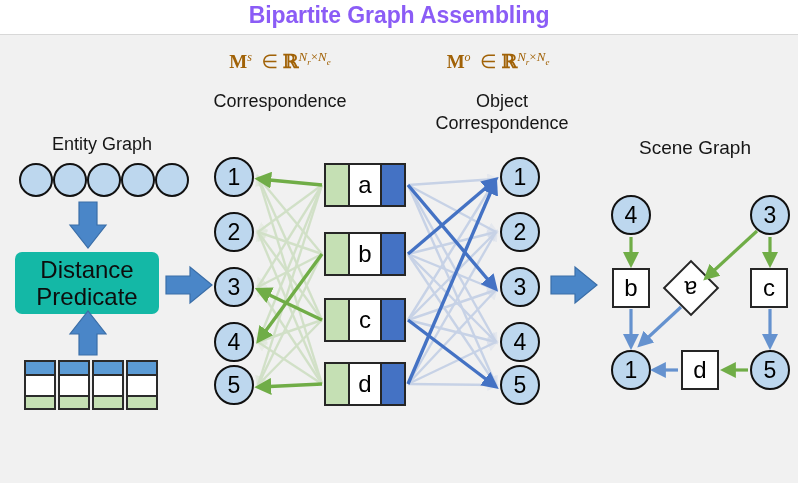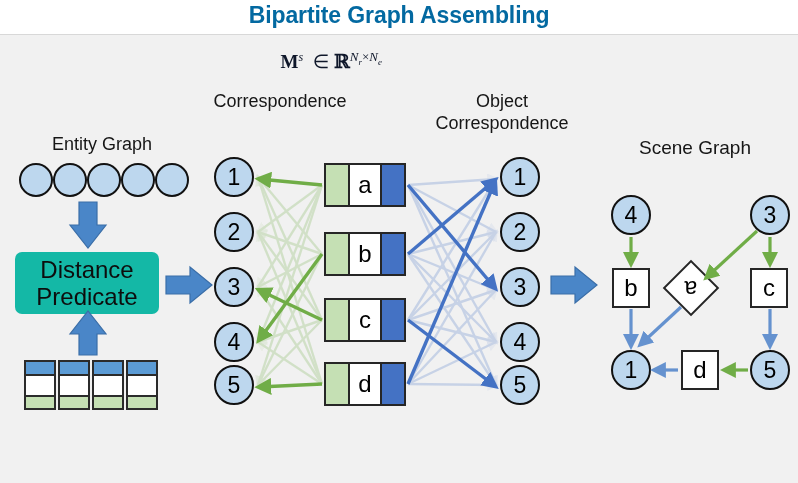--- a/index.html
+++ b/index.html
@@ -8,35 +8,35 @@
     background:#ffffff;
     font-family:"Liberation Sans", sans-serif;
     overflow:hidden;
   }
   #root{position:relative;width:798px;height:483px;}
 
   
   .title{
     position:absolute;left:0;top:2px;width:798px;
     text-align:center;
-    font-size:23px;font-weight:bold;color:#0369a1;
+    font-size:23px;font-weight:bold;color:#8b5cf6;
     letter-spacing:-0.1px;
   }
 
   
   .panel{
     position:absolute;left:0;top:34px;width:798px;height:449px;
     background:#f1f1f1;
     border-top:1px solid #d8d8d8;
   }
 
   .mathline{
-    position:absolute;text-align:right;
+    position:absolute;text-align:center;
     font-family:"Liberation Serif", serif;
-    font-size:19px;color:#0f172a;white-space:nowrap;
+    font-size:19px;color:#a16207;white-space:nowrap;
   }
   .mathline b{font-family:"Liberation Serif",serif;font-weight:bold;}
   .mathline i{font-style:italic;}
   .sup{font-size:12px;vertical-align:super;font-style:italic;}
   .supn{font-size:13px;vertical-align:super;}
   .subn{font-size:9px;vertical-align:sub;font-style:italic;}
   .bbR{font-weight:bold;font-family:"DejaVu Serif",serif;}
 
   .caplabel{
     position:absolute;text-align:center;
@@ -108,20 +108,24 @@
 <div id="root">
 
   <div class="title">Bipartite Graph Assembling</div>
 
   <div class="panel"></div>
 
   <div class="mathline" style="left:178px;top:49px;width:204px;">
     <b>M</b><span class="sup">s</span>
     &nbsp;∈&nbsp;<span class="bbR">ℝ</span><span class="supn"><i>N</i><span class="subn">r</span>×<i>N</i><span class="subn">e</span></span>
   </div>
+  <div class="mathline" style="left:396px;top:49px;width:204px;">
+    <b>M</b><span class="sup">o</span>
+    &nbsp;∈&nbsp;<span class="bbR">ℝ</span><span class="supn"><i>N</i><span class="subn">r</span>×<i>N</i><span class="subn">e</span></span>
+  </div>
 
   <div class="caplabel" style="left:160px;top:90px;width:240px;">
     <div>Correspondence</div>
   </div>
   <div class="caplabel" style="left:382px;top:90px;width:240px;">
     <div>Object</div>
     <div>Correspondence</div>
   </div>
 
   <div class="caplabel" style="left:600px;top:137px;width:190px;font-size:19px;">Scene Graph</div>

